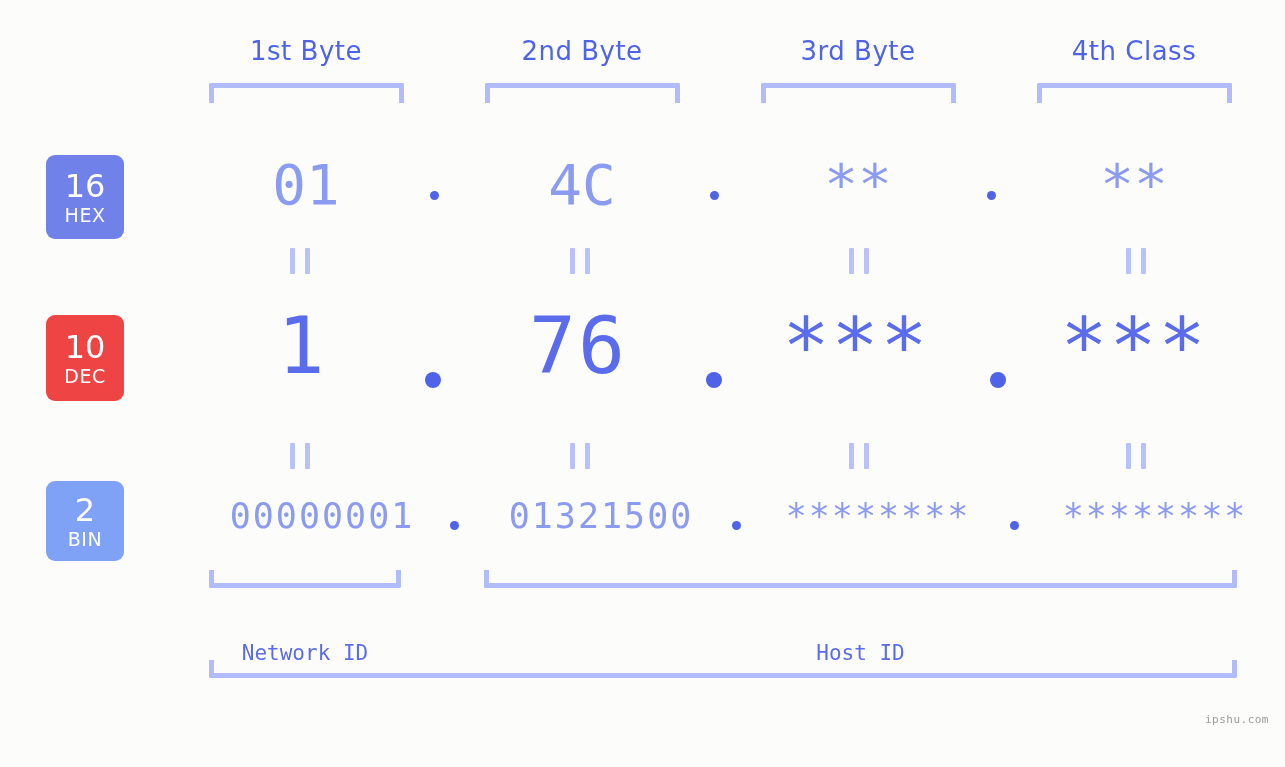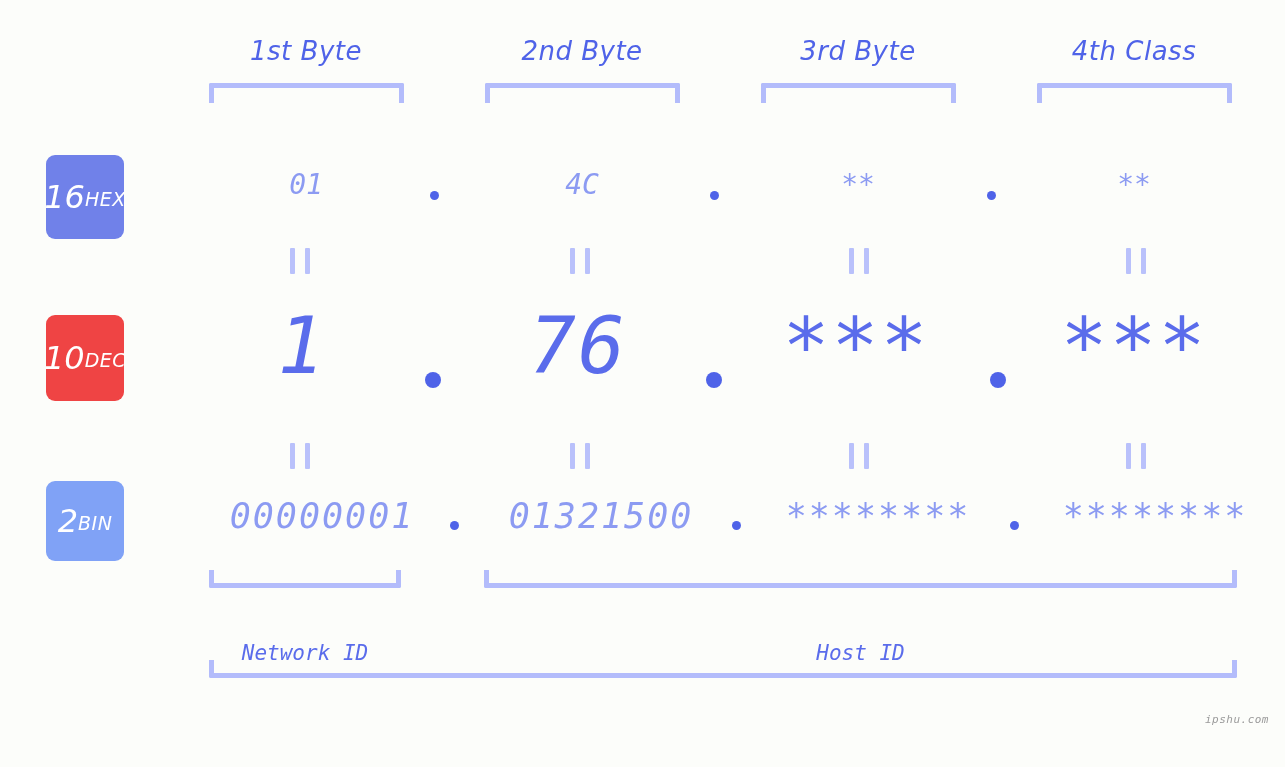--- a/index.html
+++ b/index.html
@@ -8,21 +8,20 @@
     height: 767px;
     background: #fcfdfa;
     font-family: "DejaVu Sans", sans-serif;
     overflow: hidden;
   }
   #stage {
     position: relative;
     width: 1285px;
     height: 650px;
     background: #fcfdfa;
-    font-style: italic;
   }
 
   
   .byte-header {
     position: absolute;
     text-align: center;
     color: #4f63e8;
     font-family: "DejaVu Sans", sans-serif;
     font-size: 26px;
     letter-spacing: 0.5px;
@@ -49,20 +48,21 @@
 
   
   .badge {
     position: absolute;
     left: 46px;
     width: 78px;
     border-radius: 9px;
     color: #ffffff;
     text-align: left;
     display: flex;
+    flex-direction: column;
     align-items: center;
     justify-content: center;
     line-height: 1;
   }
   .badge .num {
     font-size: 32px;
     font-family: "DejaVu Sans", sans-serif;
     letter-spacing: 0px;
   }
   .badge .base {
@@ -85,21 +85,21 @@
   }
   .dot {
     position: absolute;
     border-radius: 50%;
     background: #4f63e8;
   }
 
   
   #row-hex { top: 150px; height: 70px; }
   #row-hex .cell {
-    font-size: 28px;
+    font-size: 56px;
     color: #8c9bf2;
     top: 0;
     line-height: 70px;
   }
   #row-hex .dot { width: 9px; height: 9px; top: 41px; }
 
   
   #row-dec { top: 296px; height: 100px; }
   #row-dec .cell {
     font-size: 78px;

